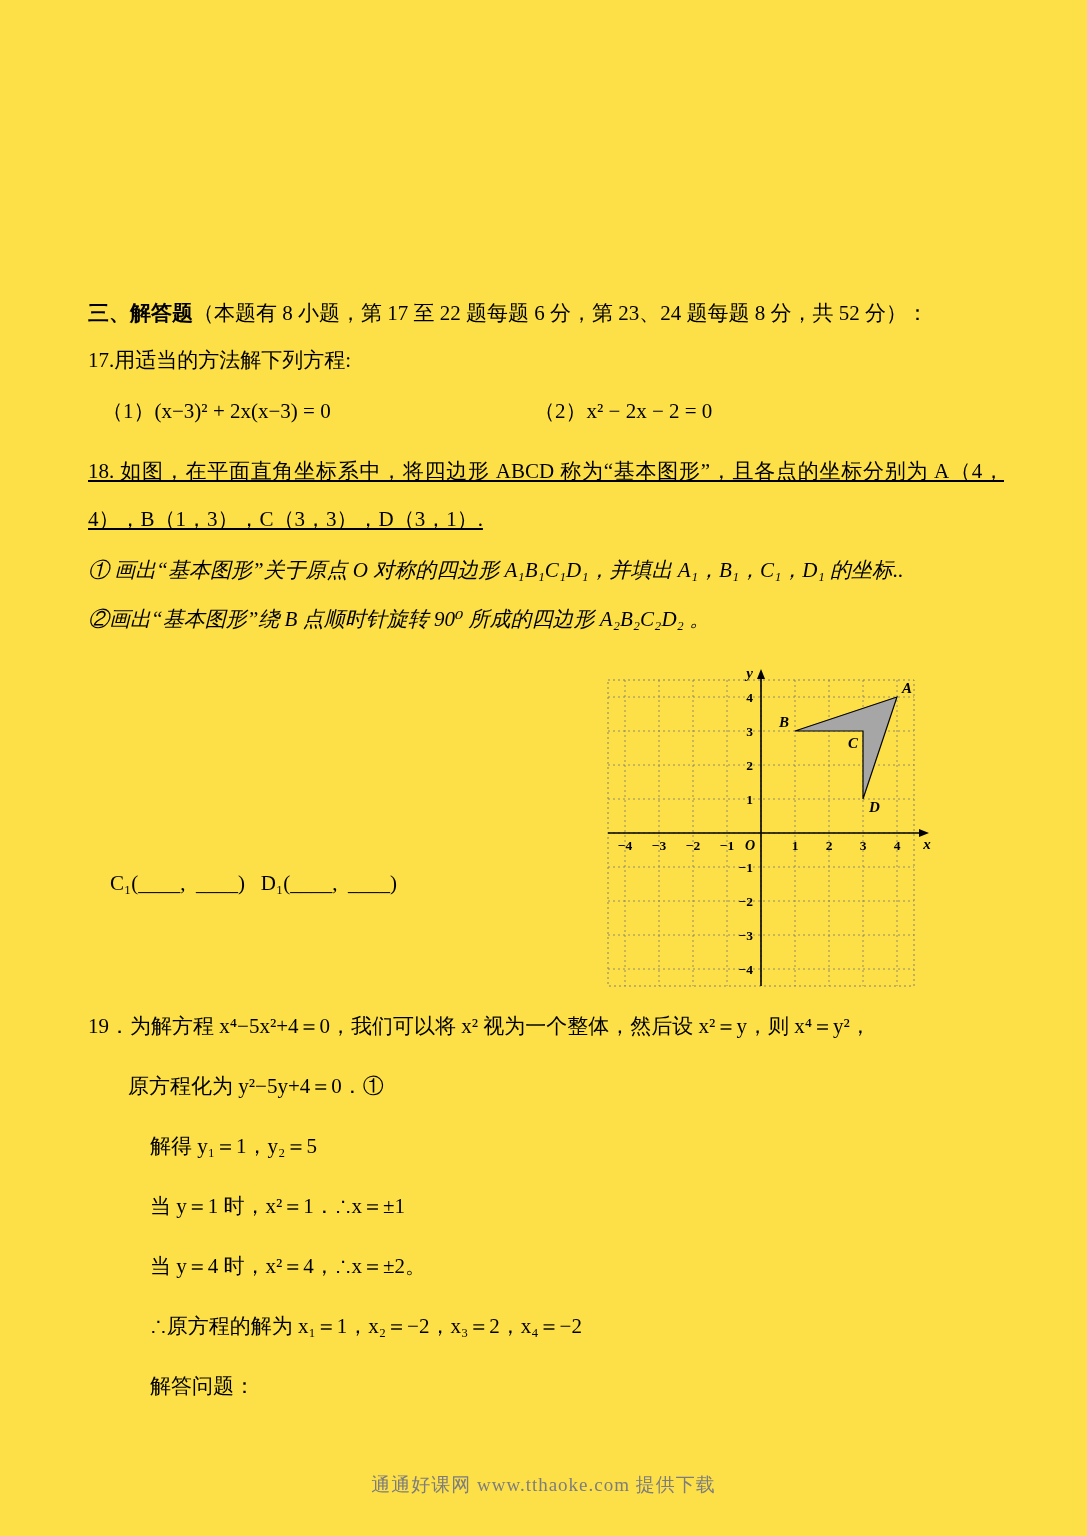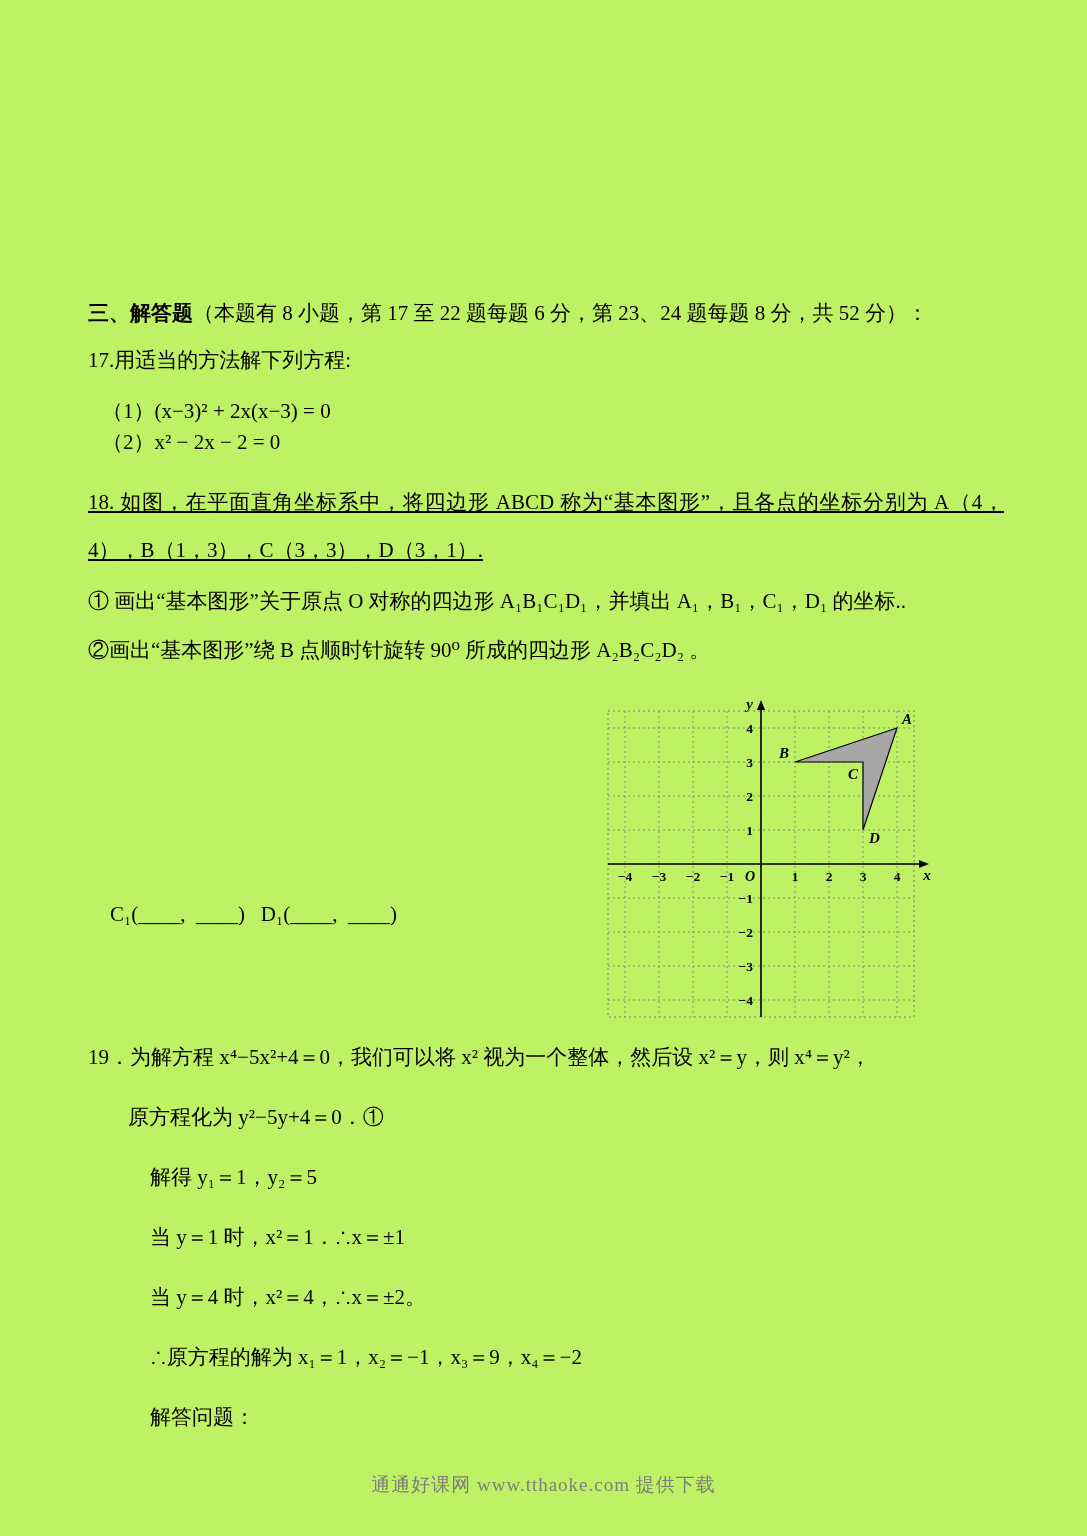--- a/index.html
+++ b/index.html
@@ -1,25 +1,25 @@
 <!DOCTYPE html>
 <html><head>
 <meta charset="utf-8">
 <style>
   html,body{margin:0;padding:0;background:#ffffff;}
-  .page{position:relative;width:1087px;height:1536px;margin:0 auto;background:#bef264;
+  .page{position:relative;width:1087px;height:1536px;margin:0 auto;background:#fde047;
         font-family:"Liberation Serif","DejaVu Serif",serif;color:#000;overflow:hidden;}
   .content{position:absolute;left:88px;top:298px;width:916px;font-size:21px;}
   .bold{font-weight:bold;}
   .section{margin:0 0 16px;line-height:31px;}
   .q17-title{margin:0 0 20px;line-height:31px;font-weight:normal;}
-  .eq-row{display:flex;margin:0 0 20px 14px;line-height:31px;flex-direction:column;}
+  .eq-row{display:flex;margin:0 0 20px 14px;line-height:31px;}
   .eq-part1{width:432px;}
   .q18-intro{line-height:48px;margin:0 0 8px;text-align:justify;text-decoration:underline;}
-  .step{margin:12px 0 19px;line-height:30px;}
+  .step{margin:12px 0 19px;line-height:30px;font-style:italic;}
   .graph-row{position:relative;height:352px;margin-top:16px;}
   .blanks{position:absolute;left:8px;top:100px;white-space:pre;line-height:52px;}
   .blanks .row2{padding-left:14px;}
   .graph-svg{position:absolute;left:505px;top:2px;}
   .q19 p{margin:0 0 26px;line-height:34px;}
   .q19 .l1{margin-top:4px;}
   .ind1{padding-left:40px;}
   .ind2{padding-left:62px;}
   .footer{position:absolute;left:0;right:0;top:1448px;text-align:center;
           font-size:19px;color:#7d7d7d;letter-spacing:1px;margin-top:24px;}
@@ -116,20 +116,20 @@
         <text class="vlabel" x="276" y="157" text-anchor="start">D</text>
       </svg>
     </div>
 
     <div class="q19">
       <p class="l1">19．为解方程 x⁴−5x²+4＝0，我们可以将 x² 视为一个整体，然后设 x²＝y，则  x⁴＝y²，</p>
       <p class="ind1">原方程化为 y²−5y+4＝0．①</p>
       <p class="ind2">解得 y₁＝1，y₂＝5</p>
       <p class="ind2">当 y＝1 时，x²＝1．∴x＝±1</p>
       <p class="ind2">当 y＝4 时，x²＝4，∴x＝±2。</p>
-      <p class="ind2">∴原方程的解为 x₁＝1，x₂＝−1，x₃＝9，x₄＝−2</p>
+      <p class="ind2">∴原方程的解为 x₁＝1，x₂＝−2，x₃＝2，x₄＝−2</p>
       <p class="ind2">解答问题：</p>
     </div>
 
   </div>
 
   <div class="footer">通通好课网  www.tthaoke.com  提供下载</div>
 </div>
 
 </body></html>

